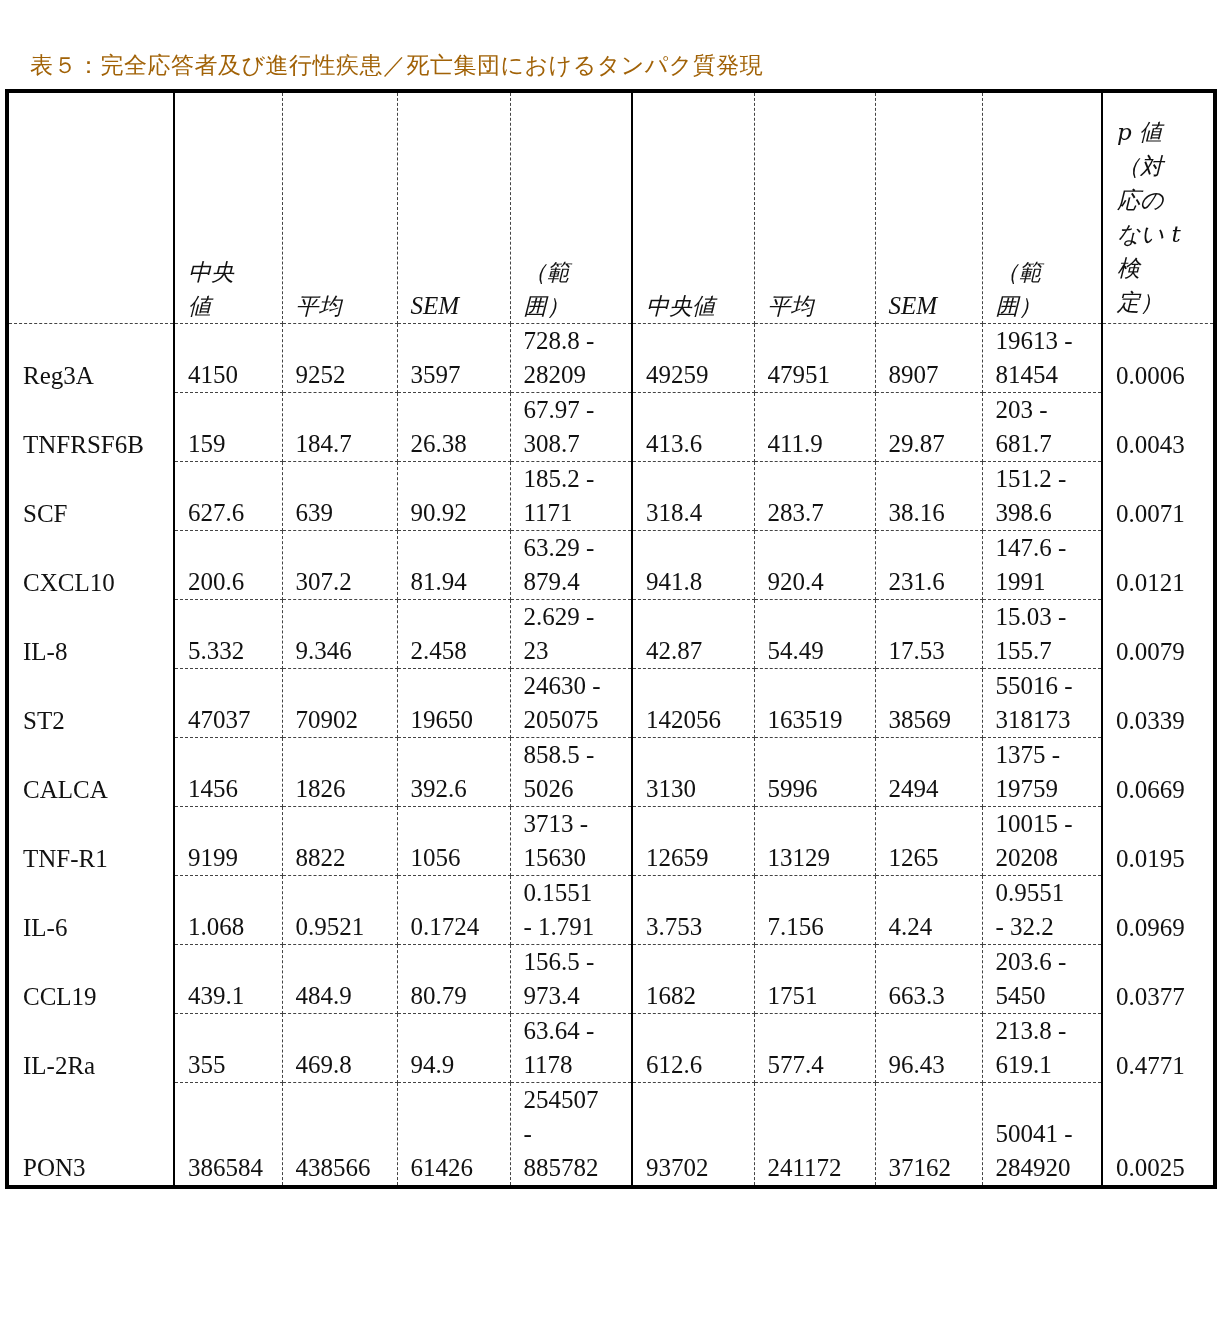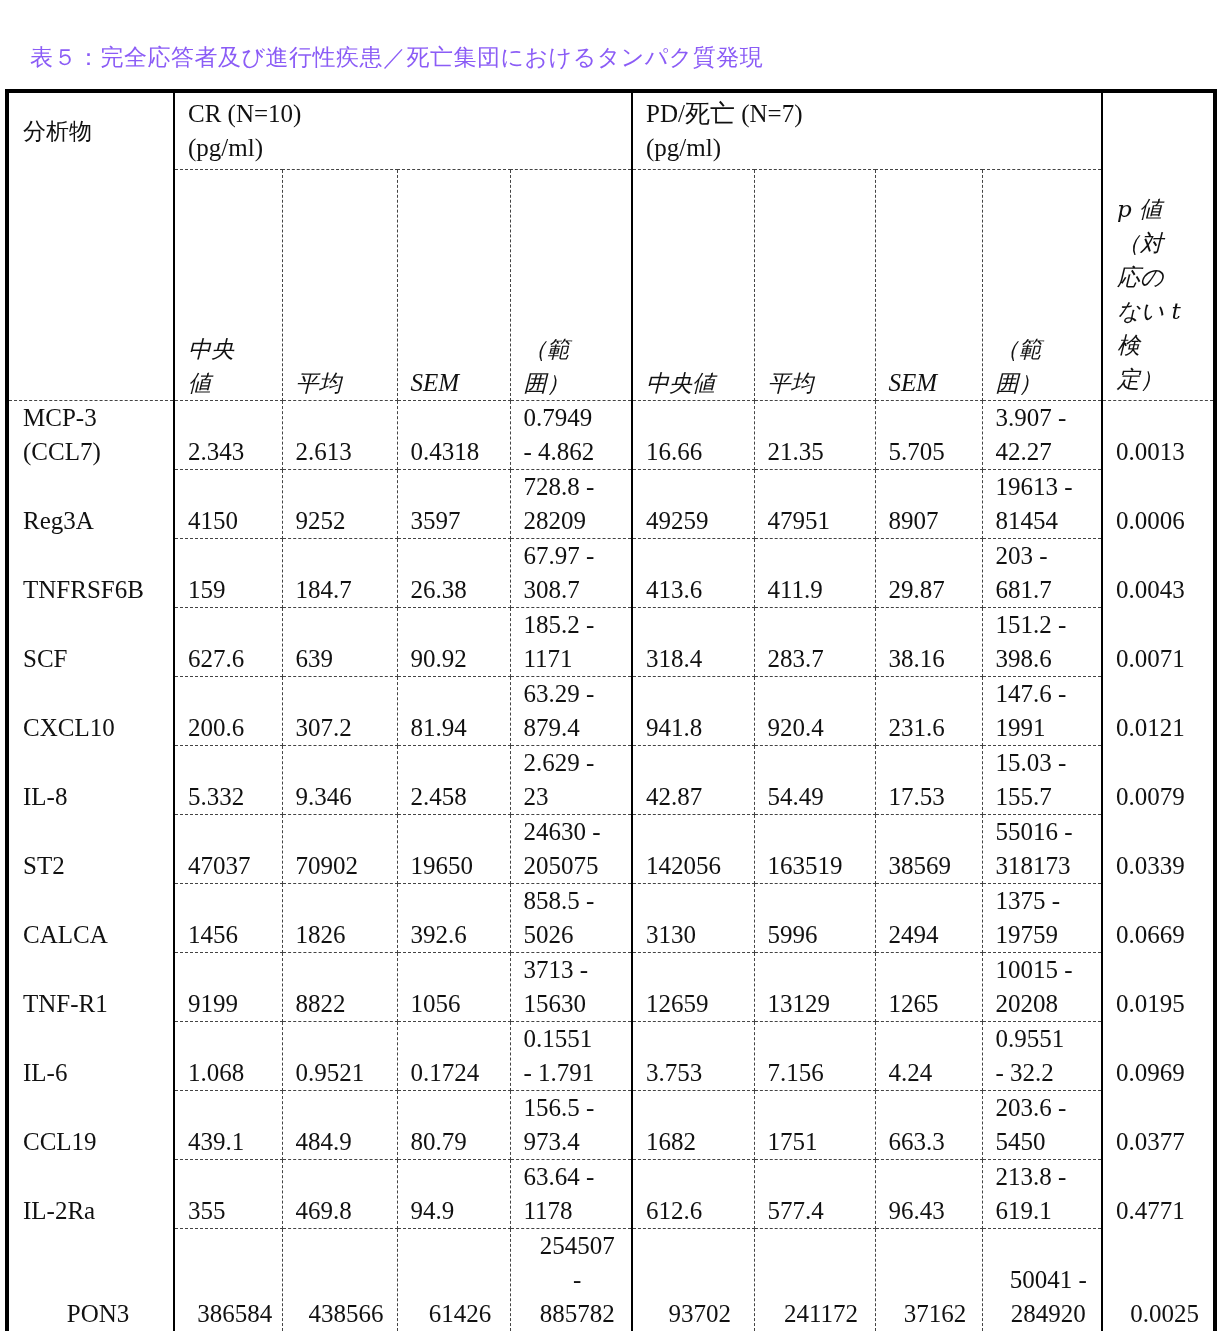--- a/index.html
+++ b/index.html
@@ -11,25 +11,25 @@
       width: 1220px;
       height: 1331px;
       position: relative;
       font-family: "Liberation Serif", "DejaVu Serif", serif;
       color: #111111;
       overflow: hidden;
     }
     .caption {
       position: absolute;
       left: 30px;
-      top: 42px;
+      top: 50px;
       font-size: 25px;
       letter-spacing: 0.5px;
       font-family: "DejaVu Serif", "Liberation Serif", serif;
-      color: #8b5cf6;
+      color: #a16207;
       white-space: nowrap;
     }
     table.data {
       position: absolute;
       left: 5px;
       top: 89px;
       width: 1208px;
       border-collapse: collapse;
       table-layout: fixed;
       border: 4px solid #000;
@@ -48,21 +48,21 @@
       white-space: pre-line;
       overflow: hidden;
     }
     .c-analyte { border-right: 2.5px solid #000 !important; padding-left: 14px !important; }
     .c-cr-range { border-right: 2.5px solid #000 !important; }
     .c-pd-range { border-right: 2.5px solid #000 !important; }
     .c-p { border-left: 2.5px solid #000 !important; }
     tr.hdr1 td { height: 72px; vertical-align: top; padding-top: 4px; }
     tr.hdr2 td { height: 226px; font-style: italic; }
     tr.row td { height: 66px; }
-    tr.row.tall td { height: 100px; text-align: center; }
+    tr.row.tall td { height: 100px; }
     .analyte-hdr { vertical-align: middle !important; padding-top: 0 !important; }
     .p-hdr { vertical-align: bottom !important; padding-bottom: 4px !important; padding-left: 14px !important; }
     td.p-cell { padding-left: 14px; }
     td.no-bottom { border-bottom: none !important; }
     td.no-top { border-top: none !important; }
     .jp { font-family: "DejaVu Serif", "Liberation Serif", serif; font-size: 23px; }
   </style>
 </head>
 <body>
 
@@ -75,28 +75,20 @@
     <col style="width:115px">
     <col style="width:113px">
     <col style="width:122px">
     <col style="width:122px">
     <col style="width:121px">
     <col style="width:107px">
     <col style="width:120px">
     <col style="width:113px">
   </colgroup>
   <tbody>
-      <tr class="hdr1">
-    <td class="c-analyte analyte-hdr jp no-bottom">分析物</td>
-    <td colspan="4" class="c-cr-range">CR (N=10)
-(pg/ml)</td>
-    <td colspan="4" class="c-pd-range">PD/死亡 (N=7)
-(pg/ml)</td>
-    <td class="c-p no-bottom"></td>
-  </tr>
   <tr class="hdr2">
     <td class="c-analyte no-top"></td>
     <td class="jp">中央
 値</td>
     <td class="jp">平均</td>
     <td>SEM</td>
     <td class="c-cr-range jp">（範
 囲）</td>
     <td class="jp">中央値</td>
     <td class="jp">平均</td>
@@ -106,35 +98,20 @@
     <td class="c-p p-hdr jp no-top">p 値
 （対
 応の
 ない t
 検
 定）</td>
   </tr>
 
   </tbody>
     <tbody id="rows">
-  <tr class="row">
-    <td class="c-analyte no-top no-bottom">MCP-3
-(CCL7)</td>
-    <td>2.343</td>
-    <td>2.613</td>
-    <td>0.4318</td>
-    <td class="c-cr-range">0.7949
-- 4.862</td>
-    <td>16.66</td>
-    <td>21.35</td>
-    <td>5.705</td>
-    <td class="c-pd-range">3.907 -
-42.27</td>
-    <td class="c-p p-cell no-top no-bottom">0.0013</td>
-  </tr>
 
   <tr class="row">
     <td class="c-analyte no-top no-bottom">Reg3A</td>
     <td>4150</td>
     <td>9252</td>
     <td>3597</td>
     <td class="c-cr-range">728.8 -
 28209</td>
     <td>49259</td>
     <td>47951</td>

